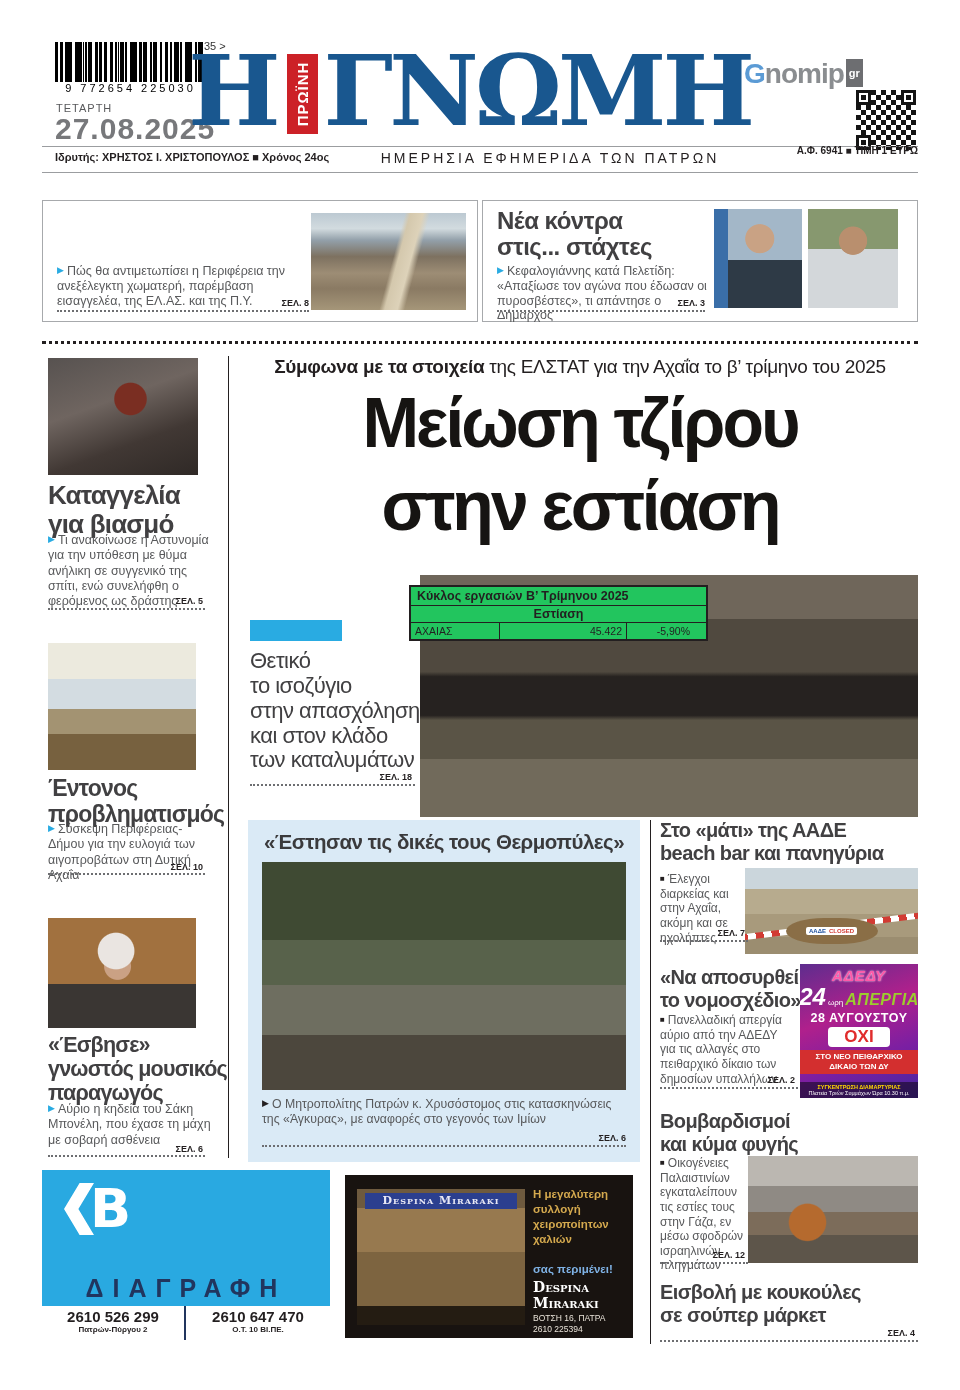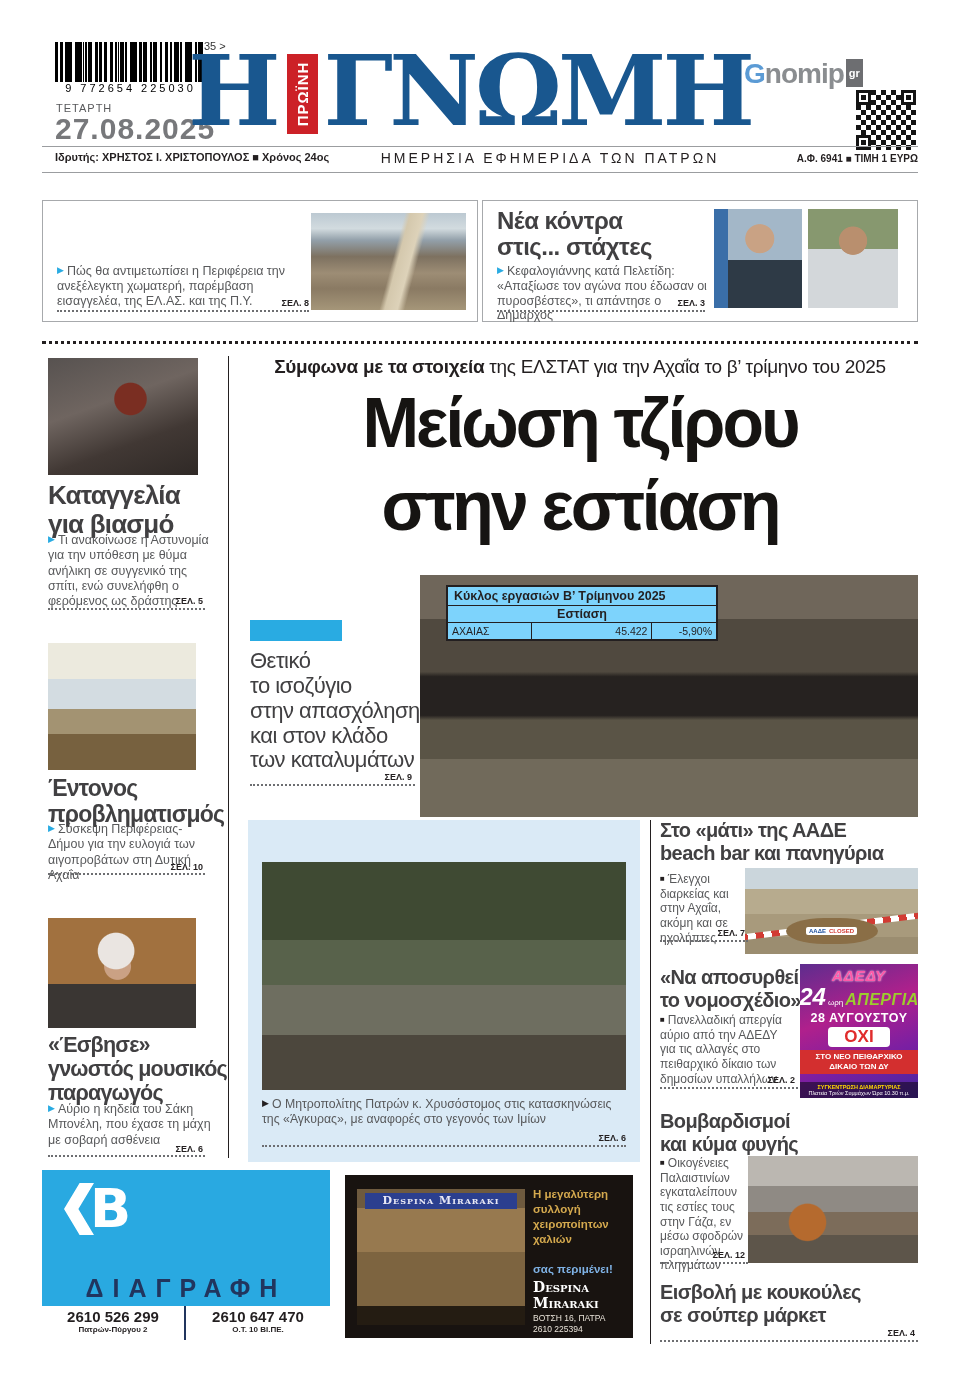--- a/index.html
+++ b/index.html
@@ -26,21 +26,21 @@
   .gnomip{left:744px;top:58px;font-size:28px;font-weight:bold;color:#8a8d90;letter-spacing:-1px}
   .gnomip .g{color:#5b9bd5}
   .gnomip .tld{display:inline-block;background:#6d6e71;color:#fff;font-size:11px;letter-spacing:0;padding:8px 3px;vertical-align:6px;margin-left:2px}
   .qr{left:856px;top:90px;width:60px;height:60px;background:repeating-conic-gradient(#141414 0 25%,#fff 0 50%) 0 0/10px 10px;outline:1px solid #fff}
   .qr i{position:absolute;width:15px;height:15px;border:3px solid #141414;background:#fff}
   .qr i::after{content:"";position:absolute;inset:2px;background:#141414}
   .qr .tl{left:0;top:0}.qr .tr{right:0;top:0}.qr .bl{left:0;bottom:0}
   .rule{left:42px;width:876px;height:1px;background:#9b9da0}
   .founder{left:55px;top:151px;font-size:11px;font-weight:bold;color:#231f20}
   .subtitle{left:330px;top:150px;width:440px;text-align:center;font-size:14px;letter-spacing:3px;color:#231f20}
-  .issue-info{left:668px;top:153px;width:250px;text-align:right;font-size:10px;font-weight:bold;color:#231f20}
+  .issue-info{left:668px;top:145px;width:250px;text-align:right;font-size:10px;font-weight:bold;color:#231f20}
 
   
   .tbox{top:200px;height:122px;border:1px solid #a7a9ac;background:#fff}
   .tbox.b1{left:42px;width:436px}
   .tbox.b2{left:482px;width:436px}
   .tbox-title{position:absolute;left:14px;top:7px;font-size:24px;font-weight:bold;color:#414042;line-height:1.1;letter-spacing:-0.5px}
   .tbox-text{position:absolute;left:14px;top:63px;font-size:12.5px;color:#58595b;line-height:1.18}
   .tbox .sel{position:absolute;top:97px}
   .tbox .dotted{position:absolute;top:109px}
   .sel{font-size:9px;font-weight:bold;color:#231f20;text-align:right}
@@ -72,21 +72,21 @@
   
   .lc-title{left:48px;font-weight:bold;color:#414042;line-height:1.12;letter-spacing:-0.8px}
   .lc-text{left:48px;font-size:12.5px;color:#58595b;line-height:1.22}
   .vline1{left:228px;top:356px;width:1px;height:802px;background:#231f20}
   .vline2{left:650px;top:820px;width:1px;height:524px;background:#231f20}
 
   
   .kicker{left:250px;top:356px;width:660px;text-align:center;font-size:19px;color:#231f20;letter-spacing:-0.3px}
   .kicker b{font-weight:bold}
   .headline{left:250px;top:380px;width:660px;text-align:center;font-size:68px;font-weight:bold;color:#161412;line-height:1.18;letter-spacing:-3px;transform:scaleY(1.04);transform-origin:top}
-  .stat-table{left:446px;top:585px;width:272px;background:#7dd3fc;border:2px solid #231f20;font-family:"Liberation Sans",sans-serif}
+  .stat-table{left:409px;top:585px;width:299px;background:#22c55e;border:2px solid #231f20;font-family:"Liberation Sans",sans-serif}
   .stat-table .tt{font-size:12.5px;font-weight:bold;padding:2px 6px;border-bottom:1px solid #231f20}
   .stat-table .hdr{display:flex;border-bottom:1px solid #231f20}
   .stat-table .hdr span{font-size:8px;color:#404042;padding:2px 4px}
   .stat-table .c1{width:88px}.stat-table .c2{width:128px;border-left:1px solid #231f20;border-right:1px solid #231f20}.stat-table .c3{width:67px}
   .stat-table .sec{font-size:12.5px;font-weight:bold;text-align:center;border-bottom:1px solid #231f20;padding:1px 0}
   .stat-table .row{display:flex}
   .stat-table .row span{font-size:10.5px;padding:2px 4px}
   .stat-table .row .c2,.stat-table .row .c3{text-align:right}
   .bluebar{left:250px;top:620px;width:92px;height:21px;background:#29abe2}
   .side-note{left:250px;top:649px;width:170px;font-size:22px;color:#414042;line-height:1.13;letter-spacing:-0.5px}
@@ -227,24 +227,25 @@
     <span class="c3">-5,90%</span>
   </div>
 </div>
 
 <div class="abs bluebar"></div>
 <div class="abs side-note pre">Θετικό
 το ισοζύγιο
 στην απασχόληση
 και στον κλάδο
 των καταλυμάτων</div>
-<div class="abs sel" style="left:250px;width:162px;top:772px">ΣΕΛ. 9</div>
+<div class="abs sel" style="left:250px;width:162px;top:772px">ΣΕΛ. 18</div>
 <div class="abs dotted" style="left:250px;width:165px;top:784px"></div>
 
 <div class="abs feature">
+  <div class="feat-head">«Έστησαν τις δικές τους Θερμοπύλες»</div>
   <div class="feat-cap"><span class="bullet" style="color:#231f20">▶</span><span>Ο Μητροπολίτης Πατρών κ. Χρυσόστομος στις κατασκηνώσεις της «Άγκυρας», με αναφορές στο γεγονός των Ιμίων</span></div>
   <div class="feat-sel sel">ΣΕΛ. 6</div>
   <div class="feat-dot dotted"></div>
 </div>
 <div class="abs photo ph-group feat-photo"></div>
 
 <div class="abs vline2"></div>
 
 <div class="abs rc-title pre" style="top:819px">Στο «μάτι» της ΑΑΔΕ
 beach bar και πανηγύρια</div>

